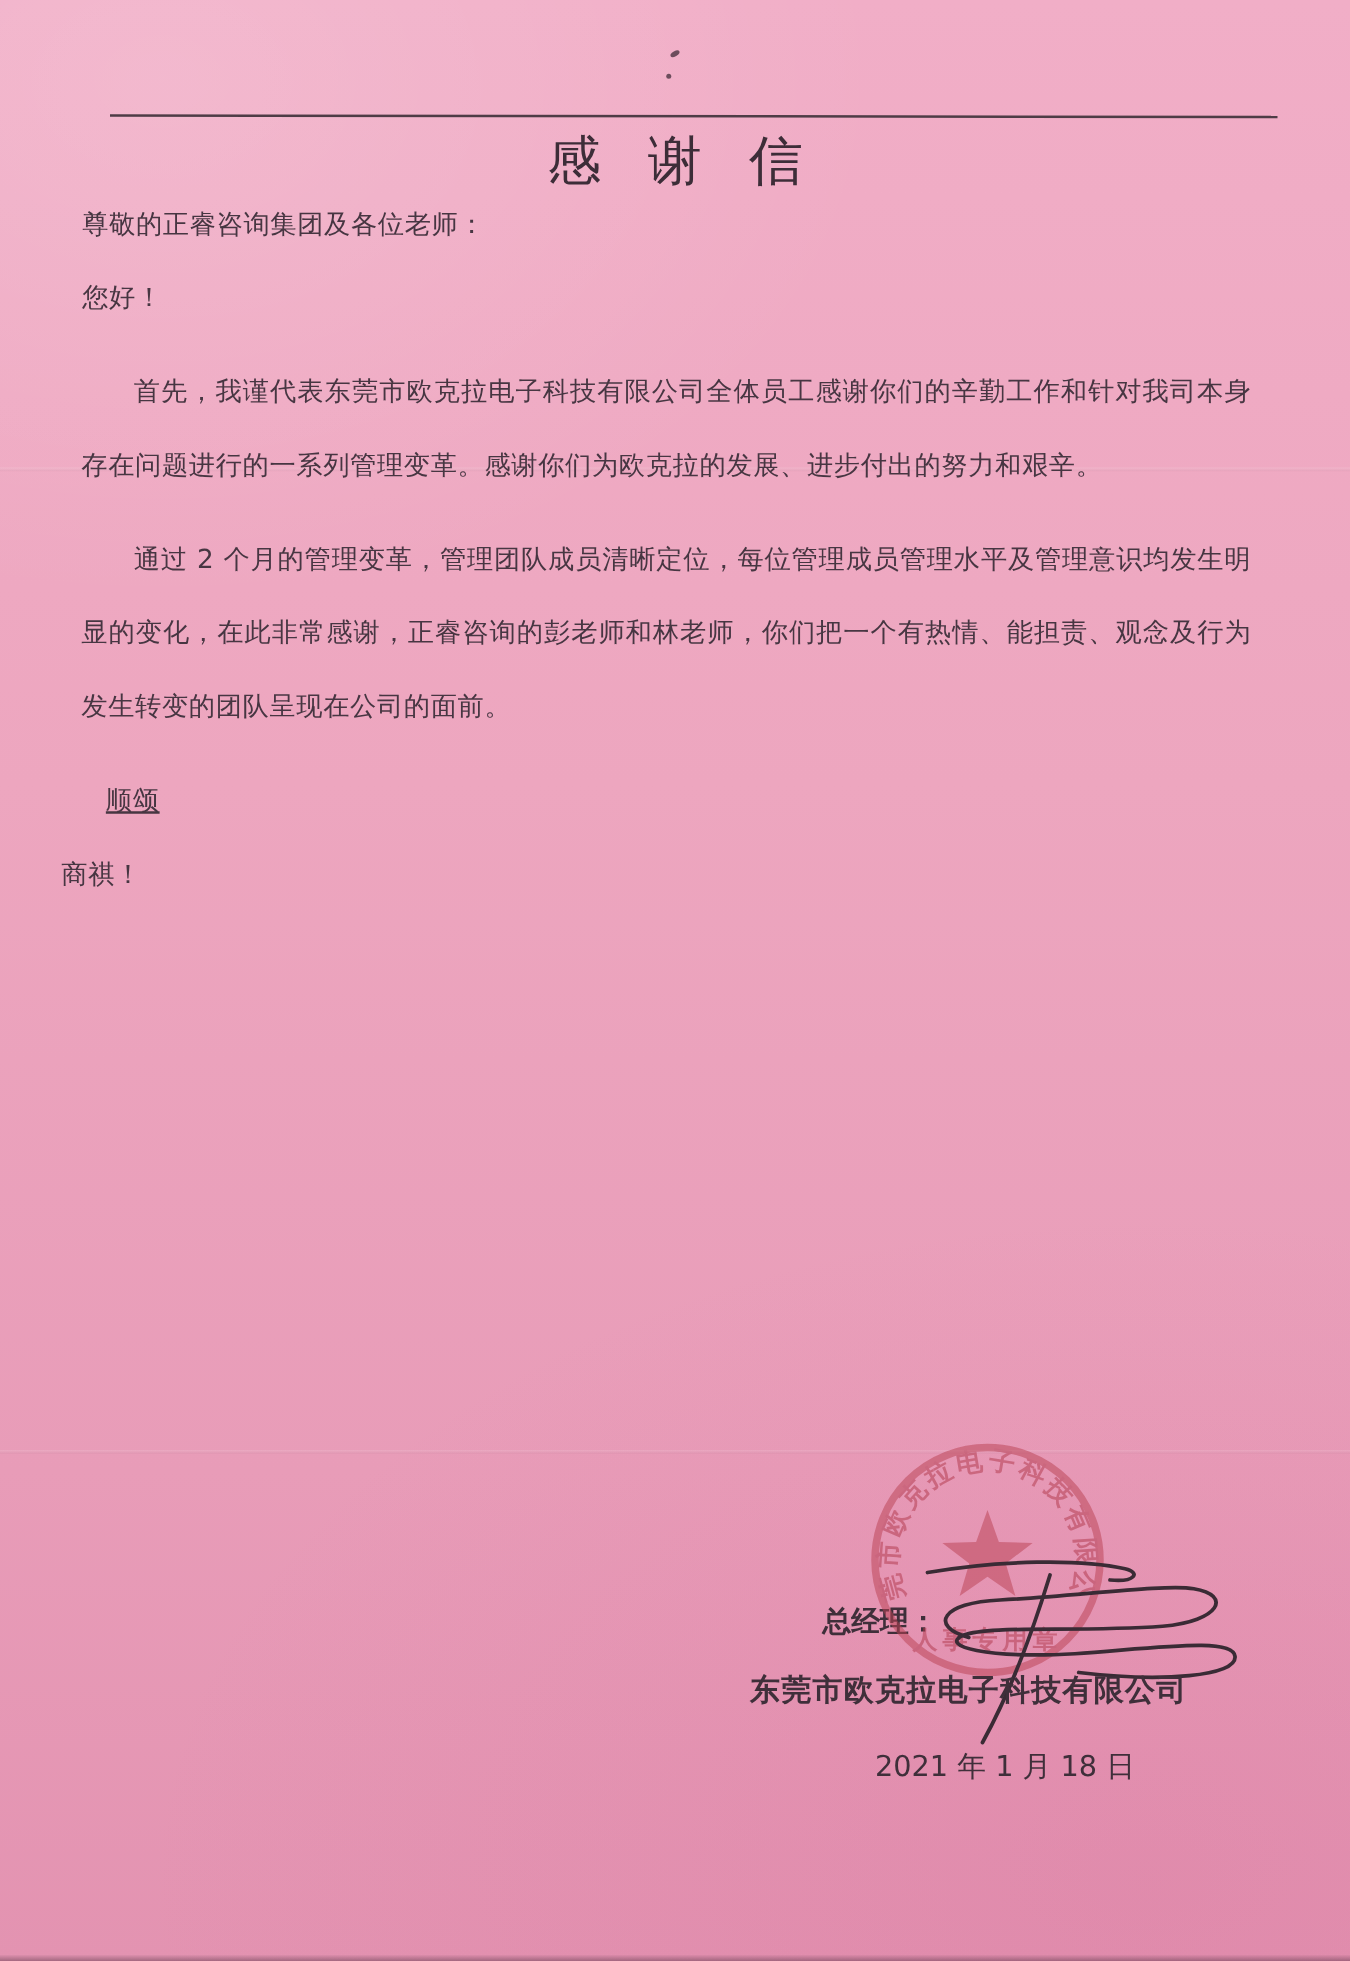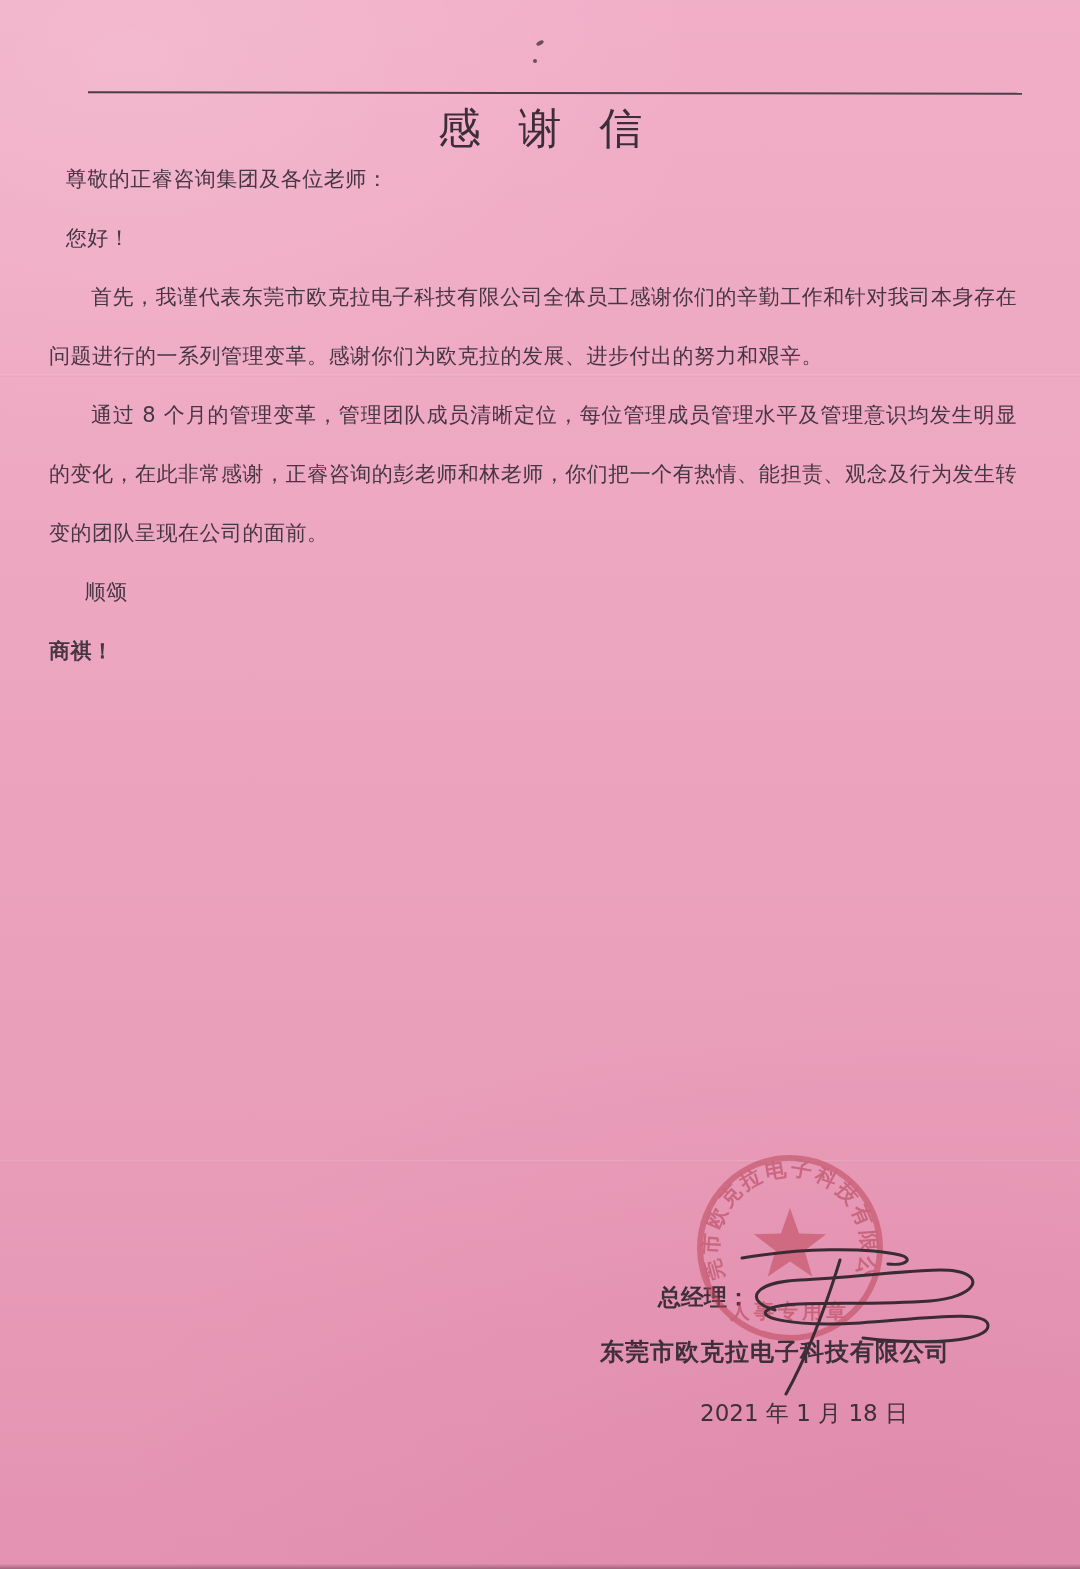--- a/index.html
+++ b/index.html
@@ -43,24 +43,24 @@
     margin: 0; text-align: center;
     font-size: 43px; font-weight: 400; letter-spacing: 12px; text-indent: 12px;
     color: #3d2d38;
   }
   .content {
     position: absolute; top: 150px; left: 49px; width: 968px;
     font-size: 21px; line-height: 59px;
     text-align: justify; word-break: break-all;
     letter-spacing: 0.5px;
   }
-  .content p { margin: 0; text-indent: 2em; }
+  .content p { margin: 16px; text-indent: 2em; }
   .salutation, .greeting { text-indent: 0.8em; }
-  .shunsong { text-indent: 1.7em; }
-  .shangqi { text-indent: 0; font-weight: bold; }
+  .shunsong { text-indent: 1.7em; text-decoration: underline; }
+  .shangqi { text-indent: 0; }
   .role {
     position: absolute; left: 658px; top: 1282px;
     font-size: 23px; color: #3f2f3a; font-weight: bold;
   }
   .company {
     position: absolute; left: 600px; top: 1336px;
     font-size: 24px; font-weight: 600; letter-spacing: 1px; color: #3f2f3a;
   }
   .date {
     position: absolute; left: 700px; top: 1398px;
@@ -87,21 +87,21 @@
   <div class="speck s1"></div>
   <div class="speck s2"></div>
 
   <div class="rule"></div>
   <h1 class="title">感 谢 信</h1>
 
   <div class="content">
     <div class="salutation">尊敬的正睿咨询集团及各位老师：</div>
     <div class="greeting">您好！</div>
     <p>首先，我谨代表东莞市欧克拉电子科技有限公司全体员工感谢你们的辛勤工作和针对我司本身存在问题进行的一系列管理变革。感谢你们为欧克拉的发展、进步付出的努力和艰辛。</p>
-    <p>通过 8 个月的管理变革，管理团队成员清晰定位，每位管理成员管理水平及管理意识均发生明显的变化，在此非常感谢，正睿咨询的彭老师和林老师，你们把一个有热情、能担责、观念及行为发生转变的团队呈现在公司的面前。</p>
+    <p>通过 2 个月的管理变革，管理团队成员清晰定位，每位管理成员管理水平及管理意识均发生明显的变化，在此非常感谢，正睿咨询的彭老师和林老师，你们把一个有热情、能担责、观念及行为发生转变的团队呈现在公司的面前。</p>
     <div class="shunsong">顺颂</div>
     <div class="shangqi">商祺！</div>
   </div>
 
   <div class="role">总经理：</div>
 
   <svg class="sigsvg" viewBox="620 1140 430 320">
     <g class="seal">
       <circle cx="790" cy="1248" r="90"></circle>
       <polygon points="790,1208 799.1,1233.5 826.1,1234.3 804.6,1250.8 812.3,1276.7 790,1261.4 767.7,1276.7 775.4,1250.8 753.9,1234.3 780.9,1233.5"></polygon>

